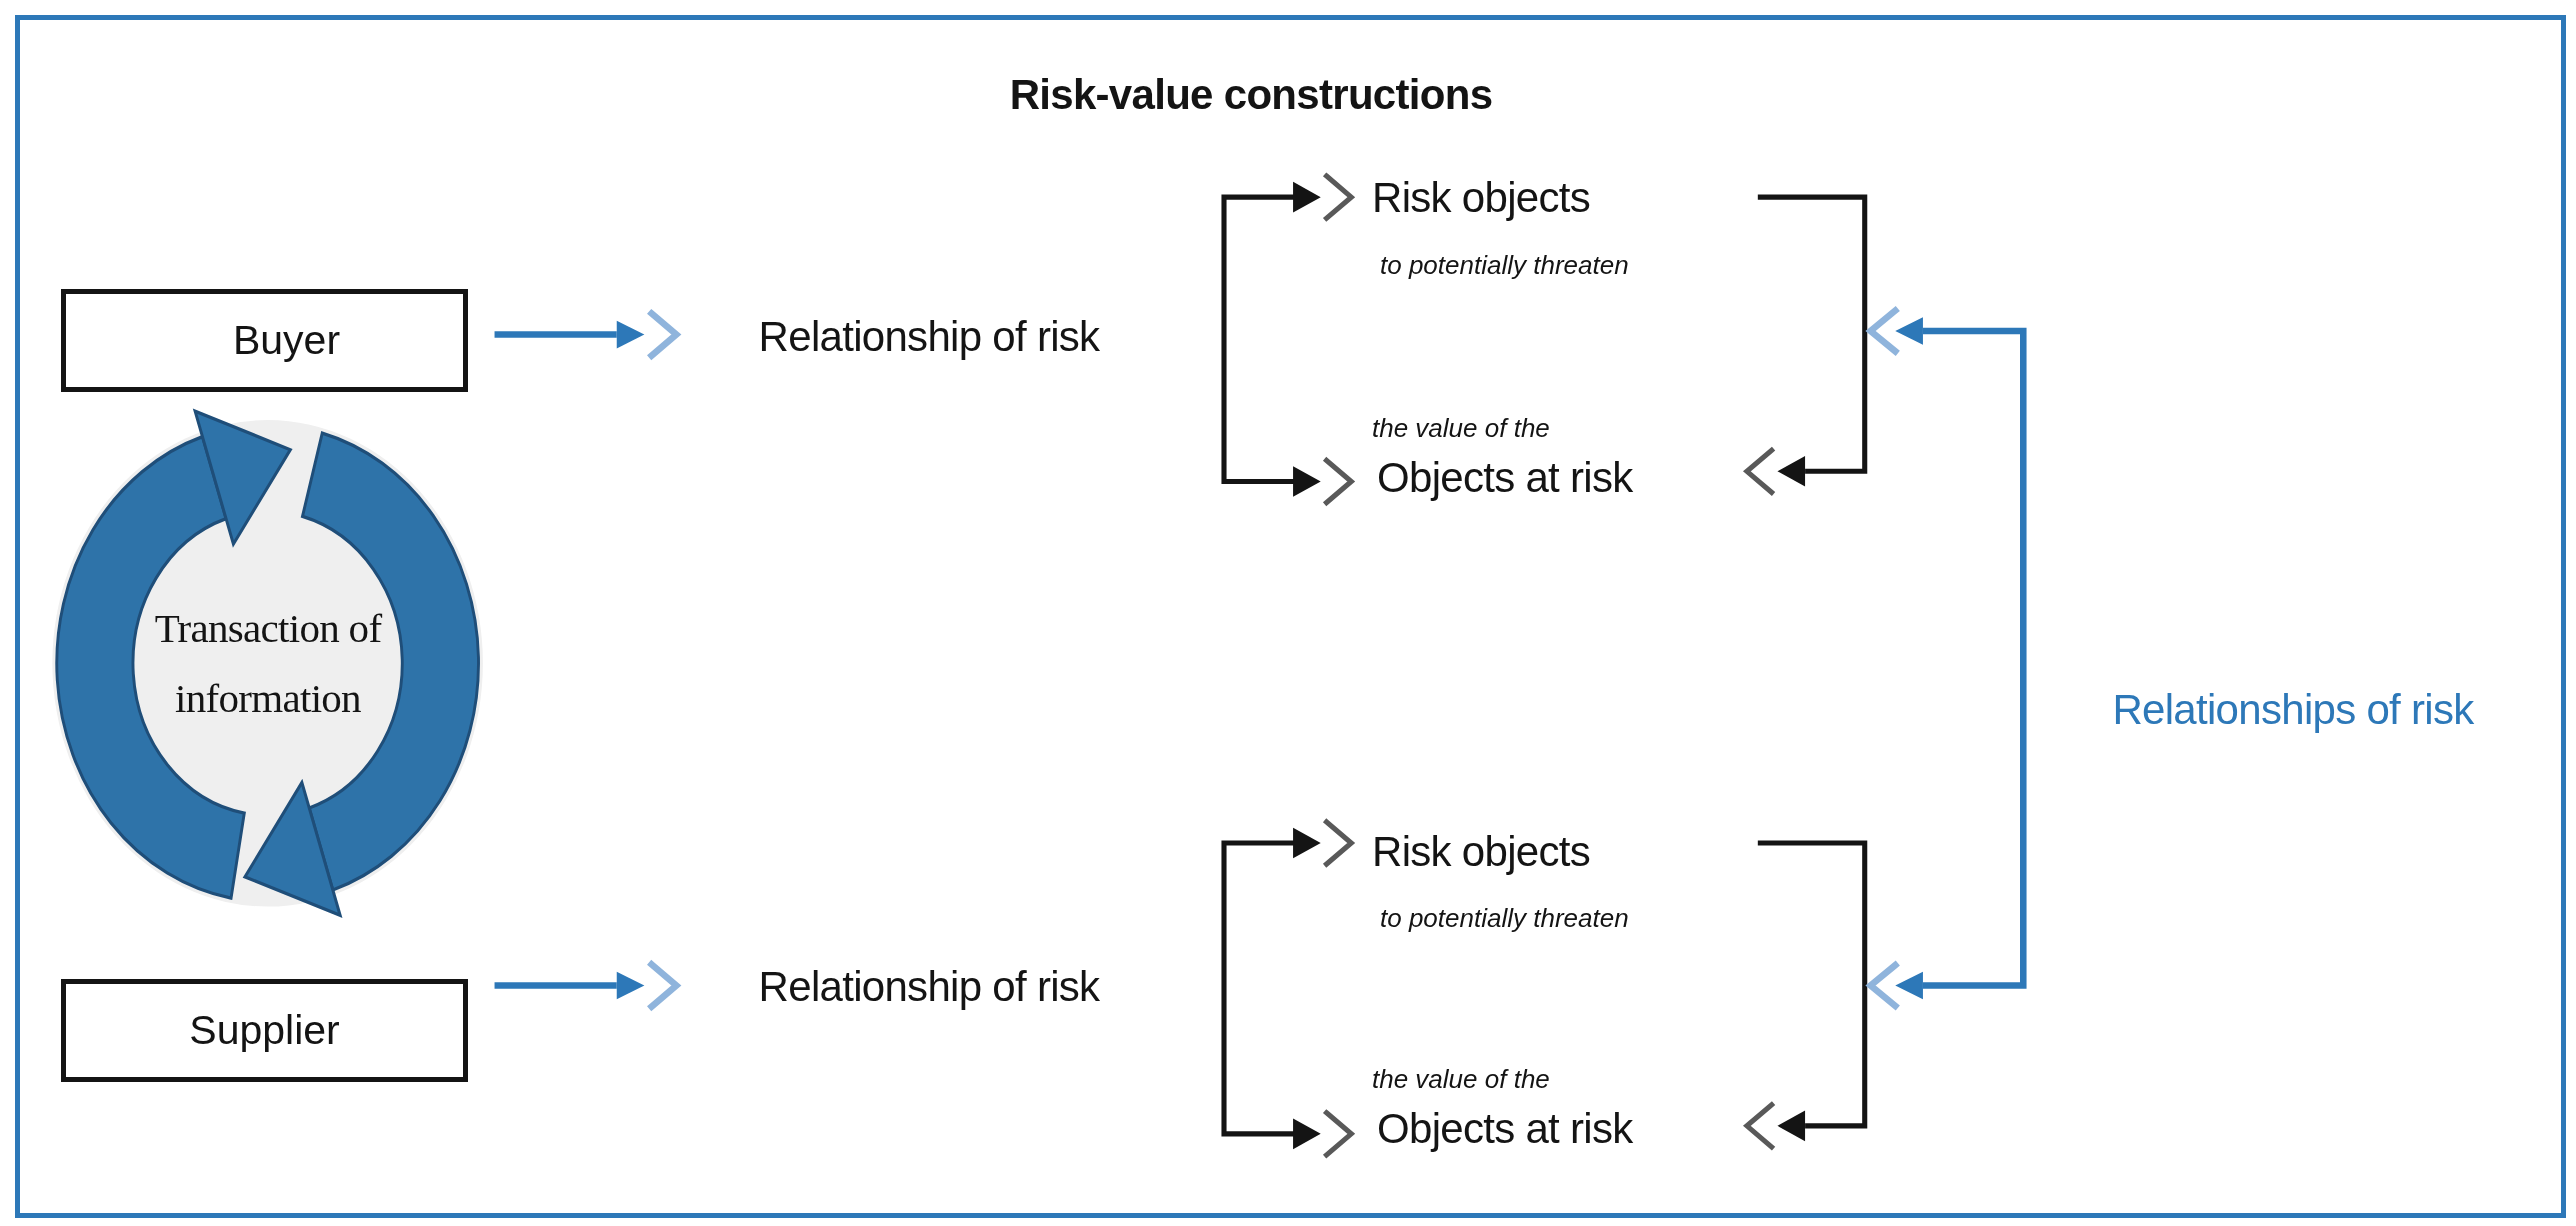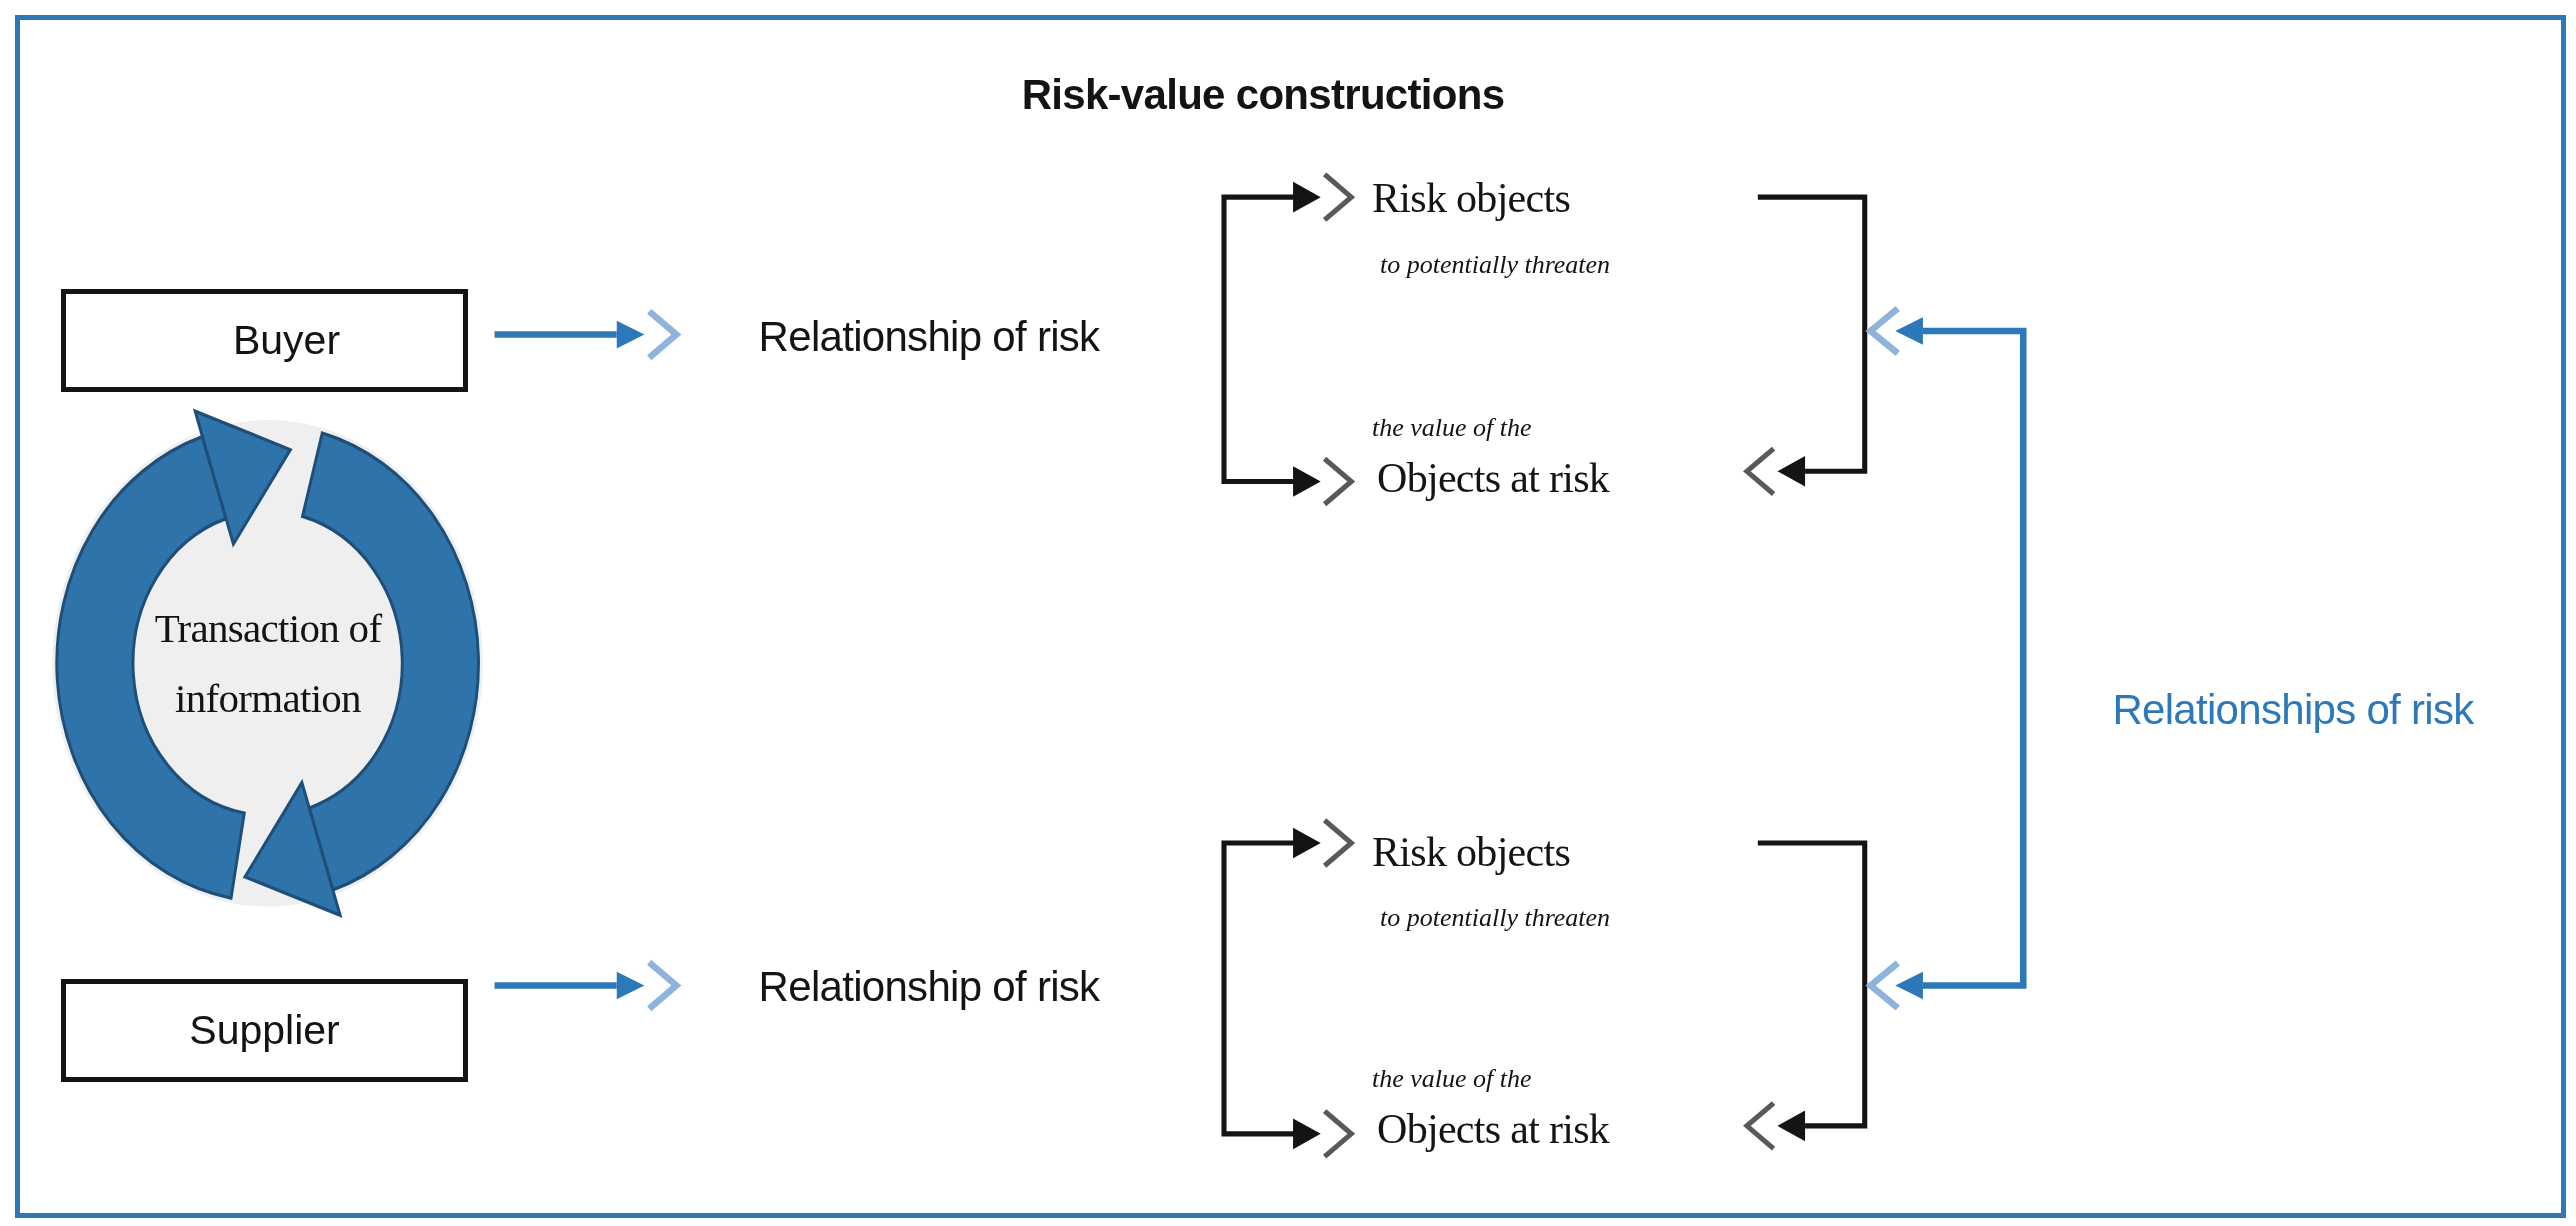--- a/index.html
+++ b/index.html
@@ -25,21 +25,21 @@
   .ln-k{stroke:var(--text_black);stroke-width:7;fill:none;}
   .hd-k{fill:var(--text_black);stroke:none;}
   .ch-k{stroke:var(--chevron_gray);stroke-width:7;fill:none;stroke-linecap:square;}
   .ln-b{stroke:var(--accent_blue);stroke-width:9;fill:none;}
   .hd-b{fill:var(--accent_blue);stroke:none;}
   .ch-b{stroke:var(--chevron_blue);stroke-width:9;fill:none;stroke-linecap:square;}
   .band{fill:var(--cycle_fill);stroke:var(--cycle_edge);stroke-width:4;}
   .disc{fill:var(--disc_gray);stroke:none;}
   .txt{position:absolute;white-space:nowrap;}
   .center-xy{transform:translate(-50%,-50%);}
-  .center-y{transform:translate(0,-50%);font-family:Liberation Serif, serif;}
+  .center-y{transform:translate(0,-50%);}
   .title{font-size:42px;font-weight:bold;letter-spacing:-0.7px;}
   .node-box{
     position:absolute;width:407px;height:103px;border:5.8px solid var(--text_black);
     background:var(--bg_white);display:flex;align-items:center;justify-content:center;
     box-sizing:border-box;
   }
   .node-label{font-size:41px;}
   .lbl{font-size:42px;letter-spacing:-0.7px;}
   .it{font-size:26px;font-style:italic;letter-spacing:0px;}
   .blue-lbl{font-size:42px;color:var(--accent_blue);letter-spacing:-0.7px;}
@@ -107,21 +107,21 @@
 
     <g>
       <path class="ln-b" d="M 2644 455 H 2782 V 1355 H 2644"></path>
       <polygon class="hd-b" points="2644,436 2644,474 2606,455"></polygon>
       <polyline class="ch-b" points="2606,427 2572,455 2606,483"></polyline>
       <polygon class="hd-b" points="2644,1336 2644,1374 2606,1355"></polygon>
       <polyline class="ch-b" points="2606,1327 2572,1355 2606,1383"></polyline>
     </g>
   </svg>
 
-  <div class="txt title center-xy" style="left:1251px;top:95px;margin-left:12px;">Risk-value constructions</div>
+  <div class="txt title center-xy" style="left:1251px;top:95px;">Risk-value constructions</div>
 
   <div class="node-box" style="left:61px;top:289px;padding-left:44px;">
     <span class="node-label">Buyer</span>
   </div>
 
   <div class="node-box" style="left:61px;top:979px;text-align:right;">
     <span class="node-label">Supplier</span>
   </div>
 
   <div class="cycle-text">

